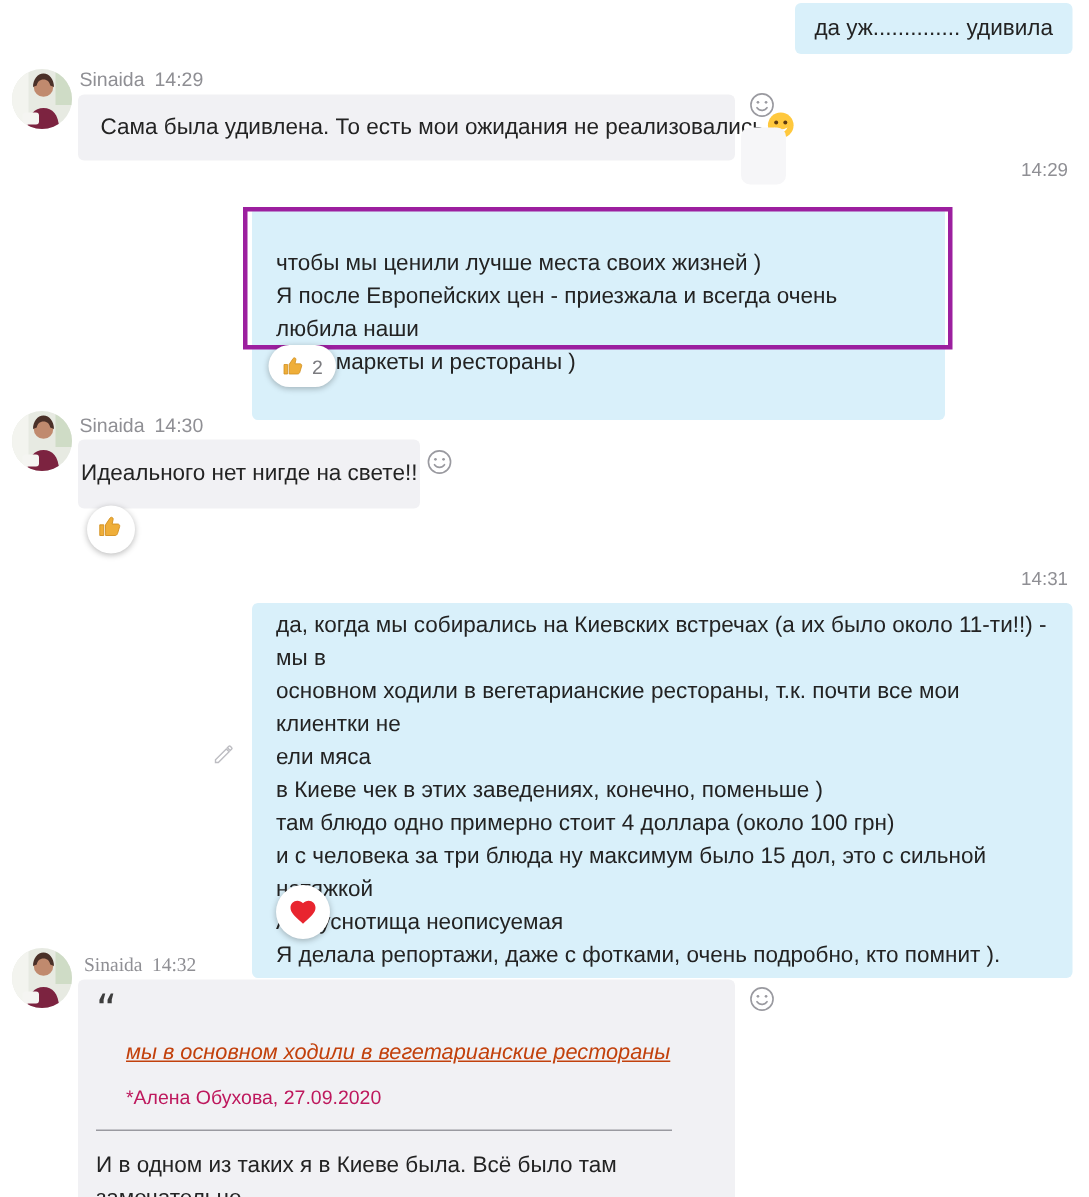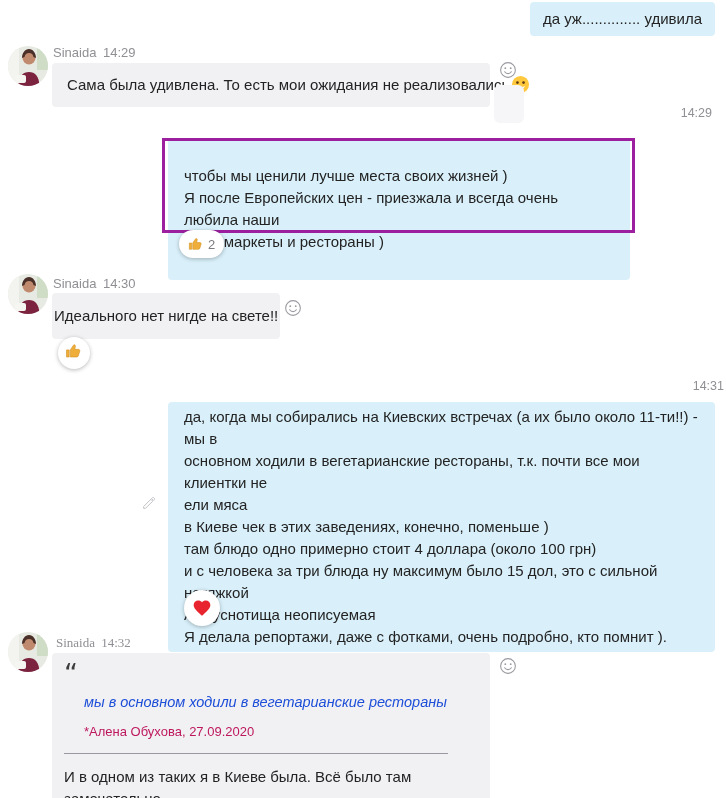--- a/index.html
+++ b/index.html
@@ -32,32 +32,32 @@
   .pill{background:#fff;border-radius:15px;box-shadow:0 1px 4px rgba(0,0,0,.28);display:flex;align-items:center;justify-content:center;}
   .pill-1{left:179px;top:230px;height:28px;padding:0 9px;gap:4px;}
   .pill-count{font-size:13px;color:#7c7c80;}
   .thumb-icon{width:16px;height:16px;}
   
   .g2-avatar{left:8px;top:274px;}
   .g2-name{left:53px;top:276px;}
   .g2-bubble{left:52px;top:293px;padding:12px 2px;white-space:nowrap;}
   .pill-2{left:58px;top:337px;width:32px;height:32px;border-radius:50%;}
   .btn2{left:284px;top:299px;}
-  .time2{top:379px;right:2px;}
+  .time2{top:379px;right:14px;}
   
   .bubble-e{left:168px;top:402px;width:547px;padding:4px 16px;}
   .pencil{left:141px;top:495px;width:16px;height:16px;}
   .pill-3{left:184px;top:590px;width:36px;height:36px;border-radius:50%;}
   .heart-icon{width:20px;height:20px;}
   
   .g3-avatar{left:8px;top:632px;}
   .g3-name{left:56px;top:635px;font-family:Liberation Serif, serif;}
   .g3-bubble{left:52px;top:653px;width:438px;padding:8px 12px 12px;}
   .quote-mark{font-size:27px;line-height:26px;color:#3d3d3d;font-family:"DejaVu Sans",sans-serif;}
-  .quote-text{font-style:italic;font-size:14.5px;color:#1d4ed8;margin:5px 0 0 20px;line-height:20px;}
+  .quote-text{font-style:italic;font-size:14.5px;color:#c2410c;margin:5px 0 0 20px;line-height:20px;text-decoration:underline;}
   .quote-source{font-size:13px;color:#be185d;margin:9px 0 0 20px;}
   .quote-divider{border:none;border-top:1px solid #9a9aa0;margin:10px 0 0 0;width:384px;height:0;}
   .quote-body{margin-top:12px;}
 </style>
 </head>
 <body>
 
 <div class="chat">
 
   <div class="bubble out abs msg-a">да уж.............. удивила</div>

